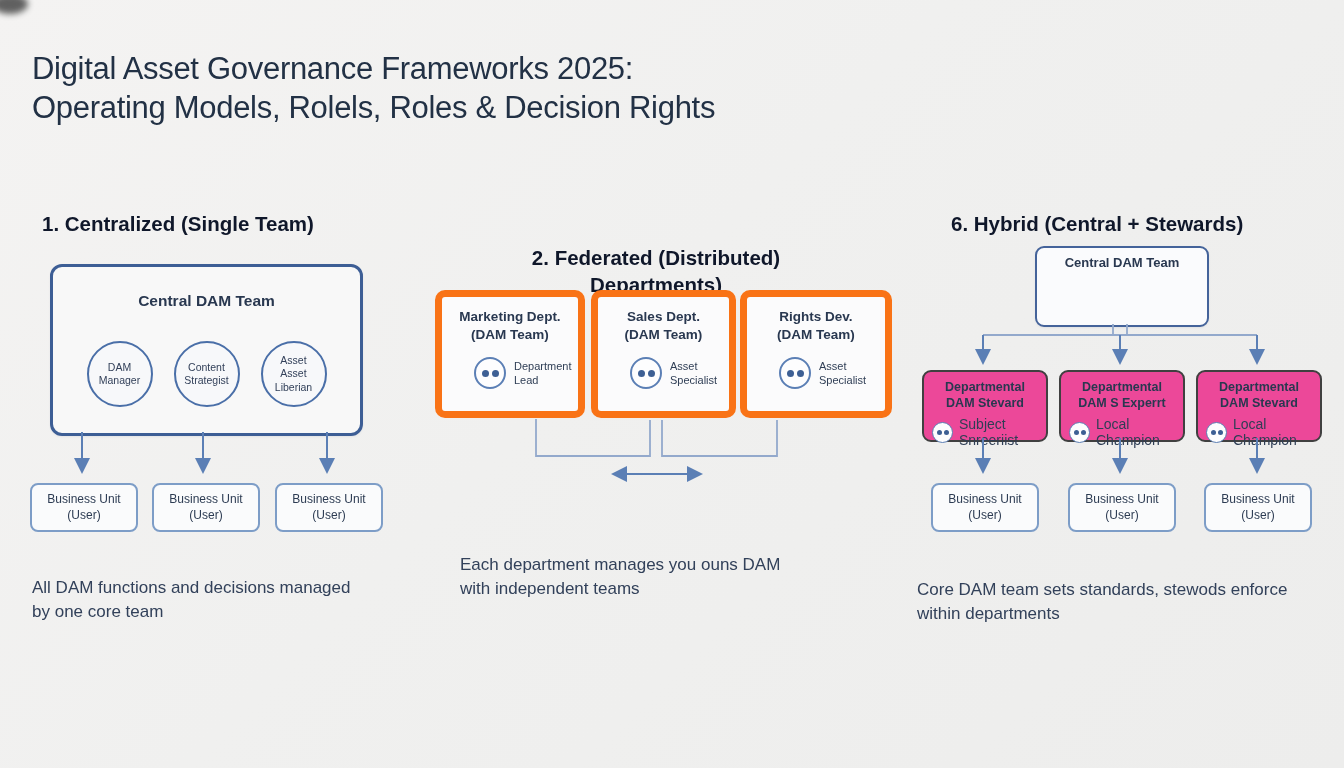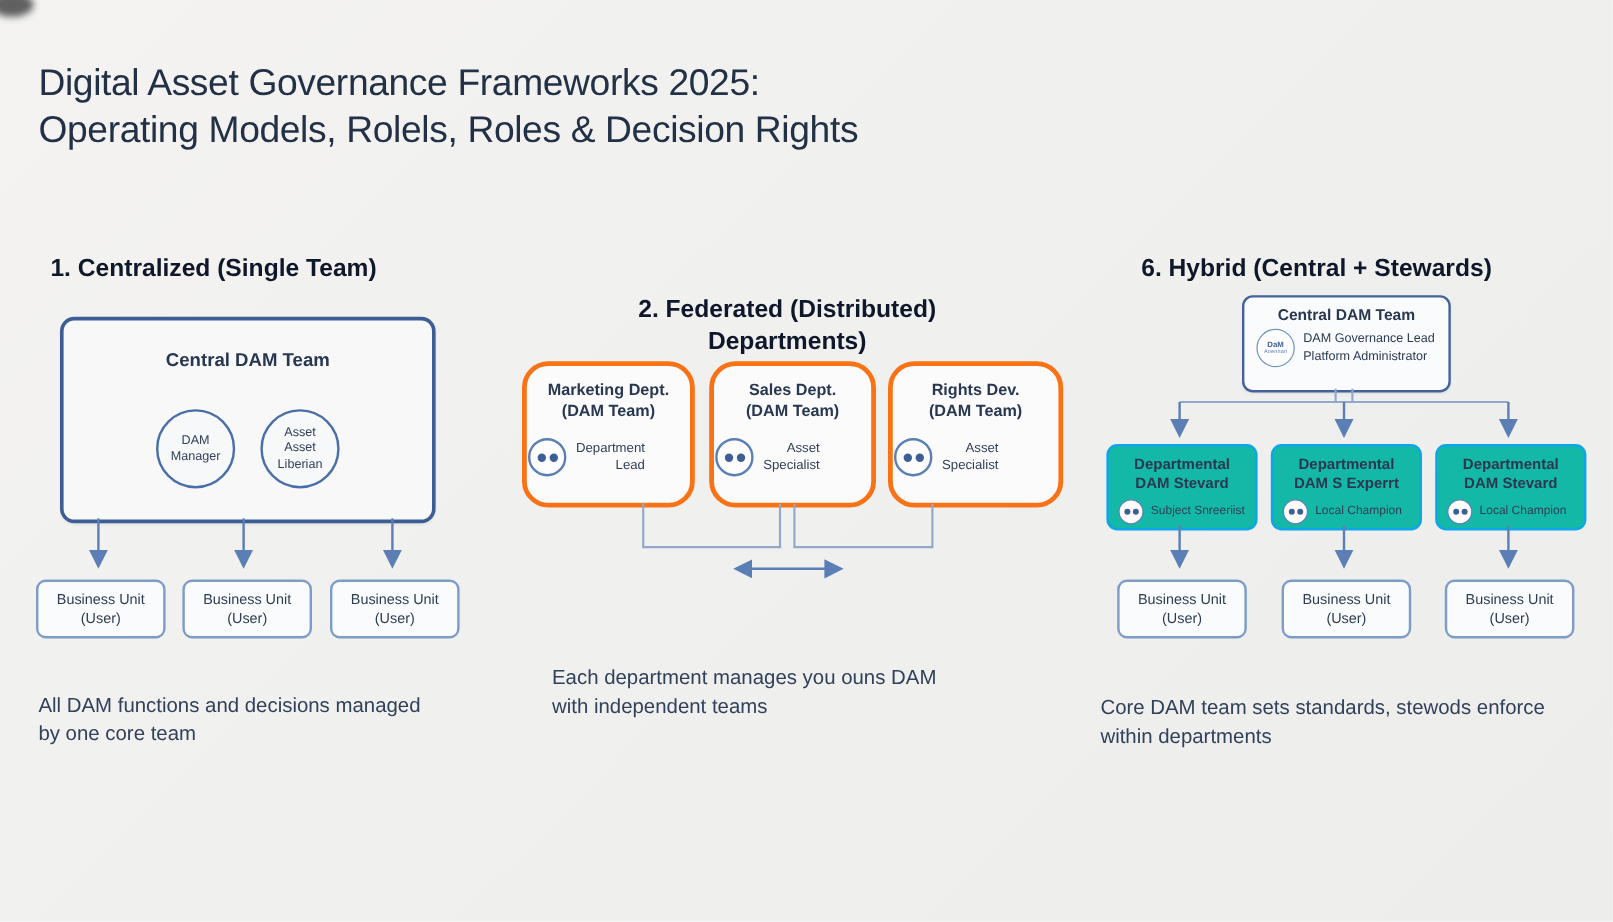--- a/index.html
+++ b/index.html
@@ -27,60 +27,62 @@
   
   .central-box{position:absolute;left:50px;top:264px;width:307px;height:166px;border:3px solid #3d5e95;border-radius:12px;background:#f8f8f8;box-shadow:0 1px 2px rgba(60,80,120,.08);}
   .central-box-title{margin-top:25px;text-align:center;font-size:15.5px;font-weight:700;color:#293850;}
   .circle-row{position:absolute;left:0;top:74px;width:100%;display:flex;justify-content:center;gap:21px;}
   .role-circle{width:62px;height:62px;border:2.5px solid #4a6fa8;border-radius:50%;background:#f7f8fa;display:flex;align-items:center;justify-content:center;text-align:center;font-size:10.5px;line-height:1.25;color:#33415a;}
   
   .bu-box{position:absolute;width:104px;height:45px;border:2px solid #7d9dc7;border-radius:8px;background:#fafbfc;display:flex;align-items:center;justify-content:center;text-align:center;font-size:12px;line-height:1.3;color:#2d3c53;}
   .bu-1a{left:30px;top:483px;}  .bu-1b{left:152px;top:483px;}  .bu-1c{left:275px;top:483px;}
   .bu-3a{left:931px;top:483px;} .bu-3b{left:1068px;top:483px;} .bu-3c{left:1204px;top:483px;}
   
-  .dept-box{position:absolute;top:301px;height:114px;border:4px solid #f97316;border-radius:22px;background:#fbfbfc;}
+  .dept-box{position:absolute;top:290px;height:114px;border:7px solid #f97316;border-radius:10px;background:#fbfbfc;}
   .dept-a{left:435px;width:136px;} .dept-b{left:591px;width:131px;} .dept-c{left:740px;width:138px;}
   .dept-title{margin-top:11px;text-align:center;font-size:13.5px;font-weight:700;line-height:1.35;color:#293850;}
-  .role-row{display:flex;align-items:center;gap:8px;margin-top:13px;padding-left:1px;text-align:right;}
+  .role-row{display:flex;align-items:center;gap:8px;margin-top:13px;padding-left:32px;}
   .people-icon{flex:0 0 auto;width:28px;height:28px;border:2px solid #5b7fb5;border-radius:50%;background:#fdfdfe;display:flex;align-items:center;justify-content:center;gap:3px;}
   .people-icon .dot{width:7px;height:7px;border-radius:50%;background:#3d5f94;}
   .role-label{font-size:11px;line-height:1.3;color:#2f3e55;}
   
   .hybrid-central{position:absolute;left:1035px;top:246px;width:170px;height:77px;border:2.5px solid #44639a;border-radius:9px;background:#fafbfd;box-shadow:0 1px 2px rgba(60,80,120,.08);}
   .hybrid-central-title{margin-top:7px;text-align:center;font-size:13px;font-weight:700;color:#293850;}
   .hybrid-role-row{display:flex;align-items:center;gap:7px;padding:4px 6px 0 10px;}
   .badge-circle{flex:0 0 auto;width:30px;height:30px;border:1.5px solid #6f93c4;border-radius:50%;background:#fdfdfe;display:flex;flex-direction:column;align-items:center;justify-content:center;line-height:1.1;}
   .badge-l1{font-size:6.5px;font-weight:700;color:#3d5e95;}
   .badge-l2{font-size:4.5px;color:#5b7fb5;letter-spacing:.2px;}
   .hybrid-roles{font-size:10.5px;font-weight:500;line-height:1.4;color:#2d3c53;}
-  .steward-box{position:absolute;top:370px;width:122px;height:68px;border:2px solid #0ea5e9;border-radius:9px;background:#14b8a6;}
+  .steward-box{position:absolute;top:370px;width:122px;height:68px;border:2px solid #404040;border-radius:9px;background:#ec4899;}
   .st-a{left:922px;} .st-b{left:1059px;} .st-c{left:1196px;}
   .steward-title{margin-top:7px;text-align:center;font-size:12.5px;font-weight:700;line-height:1.3;color:#293850;}
   .steward-row{display:flex;align-items:center;gap:6px;padding:4px 4px 0 8px;}
   .people-icon.small{width:19px;height:19px;border-width:1.5px;gap:2px;}
   .people-icon.small .dot{width:5px;height:5px;}
-  .steward-label{font-size:10px;color:#2f3e55;line-height:1.2;}
+  .steward-label{font-size:14px;color:#2f3e55;line-height:1.2;}
   
   .connector-layer{position:absolute;left:0;top:0;pointer-events:none;}
 </style>
 </head>
 <body>
 
 <div class="corner-smudge"></div>
 
 <h1 class="main-title pre">Digital Asset Governance Frameworks 2025:
 Operating Models, Rolels, Roles &amp; Decision Rights</h1>
 
 <div class="sec-head head-1">1. Centralized (Single Team)</div>
 
 <div class="central-box">
   <div class="central-box-title">Central DAM Team</div>
   <div class="circle-row">
     <div class="role-circle pre">DAM
 Manager</div>
+    <div class="role-circle pre">Content
+Strategist</div>
     <div class="role-circle pre">Asset
 Asset
 Liberian</div>
   </div>
 </div>
 
 <div class="bu-box bu-1a pre">Business Unit
 (User)</div>
 <div class="bu-box bu-1b pre">Business Unit
 (User)</div>
@@ -130,28 +132,20 @@
   </div>
 </div>
 
 <div class="caption cap-2 pre">Each department manages you ouns DAM
 with independent teams</div>
 
 <div class="sec-head head-3">6. Hybrid (Central + Stewards)</div>
 
 <div class="hybrid-central">
   <div class="hybrid-central-title">Central DAM Team</div>
-  <div class="hybrid-role-row">
-    <span class="badge-circle">
-      <span class="badge-l1">DaM</span>
-      <span class="badge-l2">Aoennan</span>
-    </span>
-    <span class="hybrid-roles pre">DAM Governance Lead
-Platform Administrator</span>
-  </div>
 </div>
 
 <div class="steward-box st-a">
   <div class="steward-title pre">Departmental
 DAM Stevard</div>
   <div class="steward-row">
     <span class="people-icon small">
         <span class="dot"></span>
         <span class="dot"></span>
       </span>

